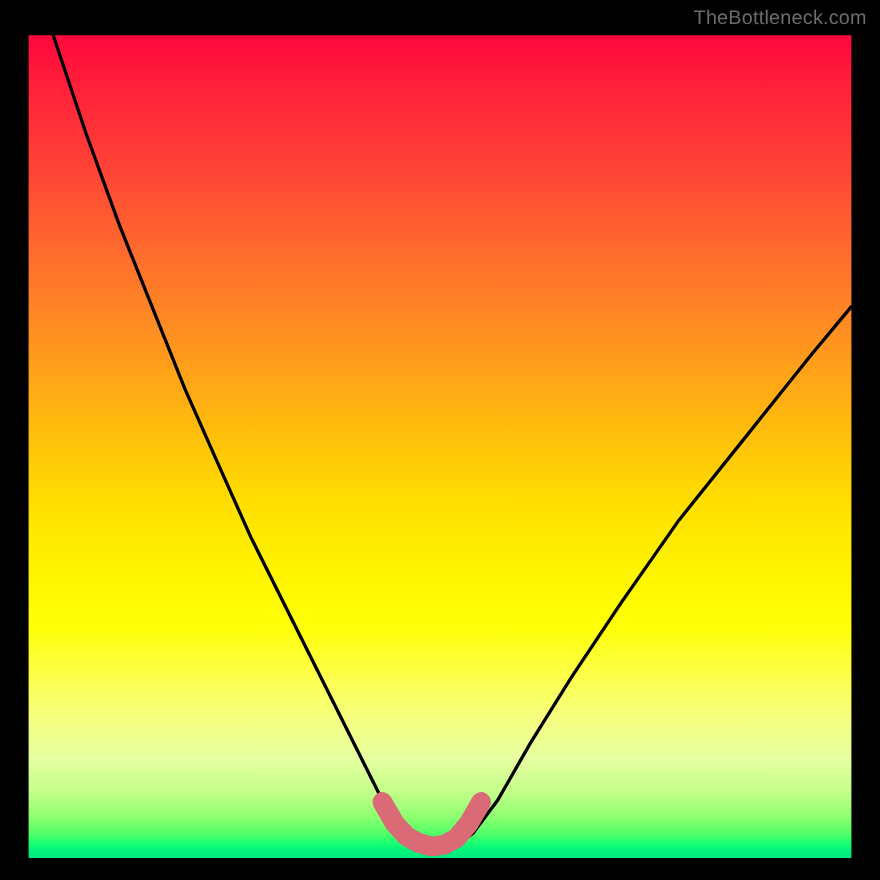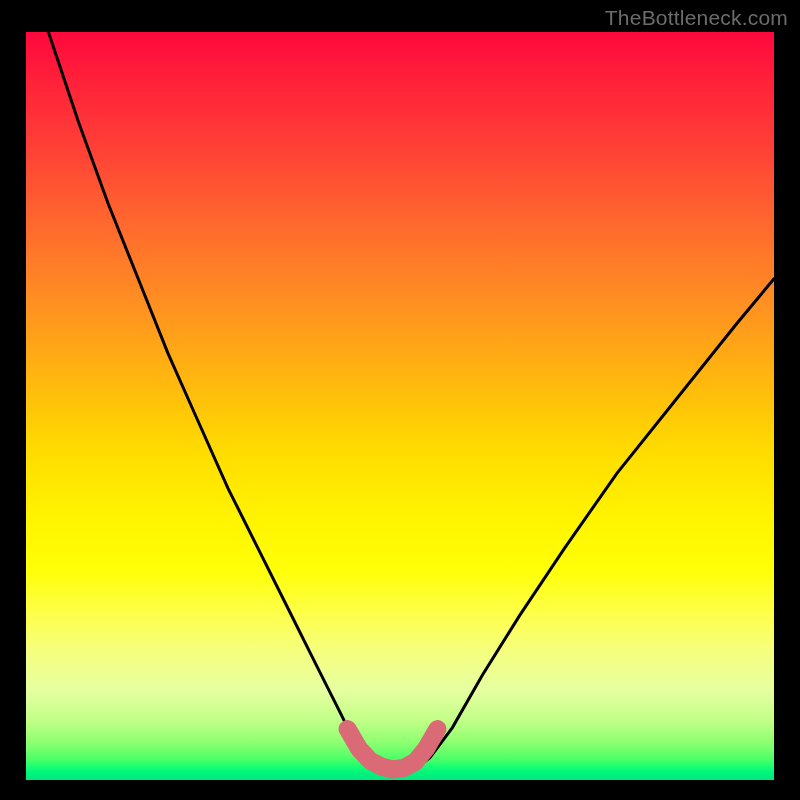--- a/index.html
+++ b/index.html
@@ -46,21 +46,21 @@
       #1aff72 98.2%,
       #00f57a 99%,
       #00e87e 100%
     );
   }
   .watermark {
     position: absolute;
     top: 6px;
     right: 12px;
     color: #6c6c6c;
-    font-size: 21px;
+    font-size: 18px;
     letter-spacing: 0.2px;
     font-weight: 400;
   }
   svg.curve {
     position: absolute;
     left: 0;
     top: 0;
     width: 748px;
     height: 748px;
     overflow: visible;

